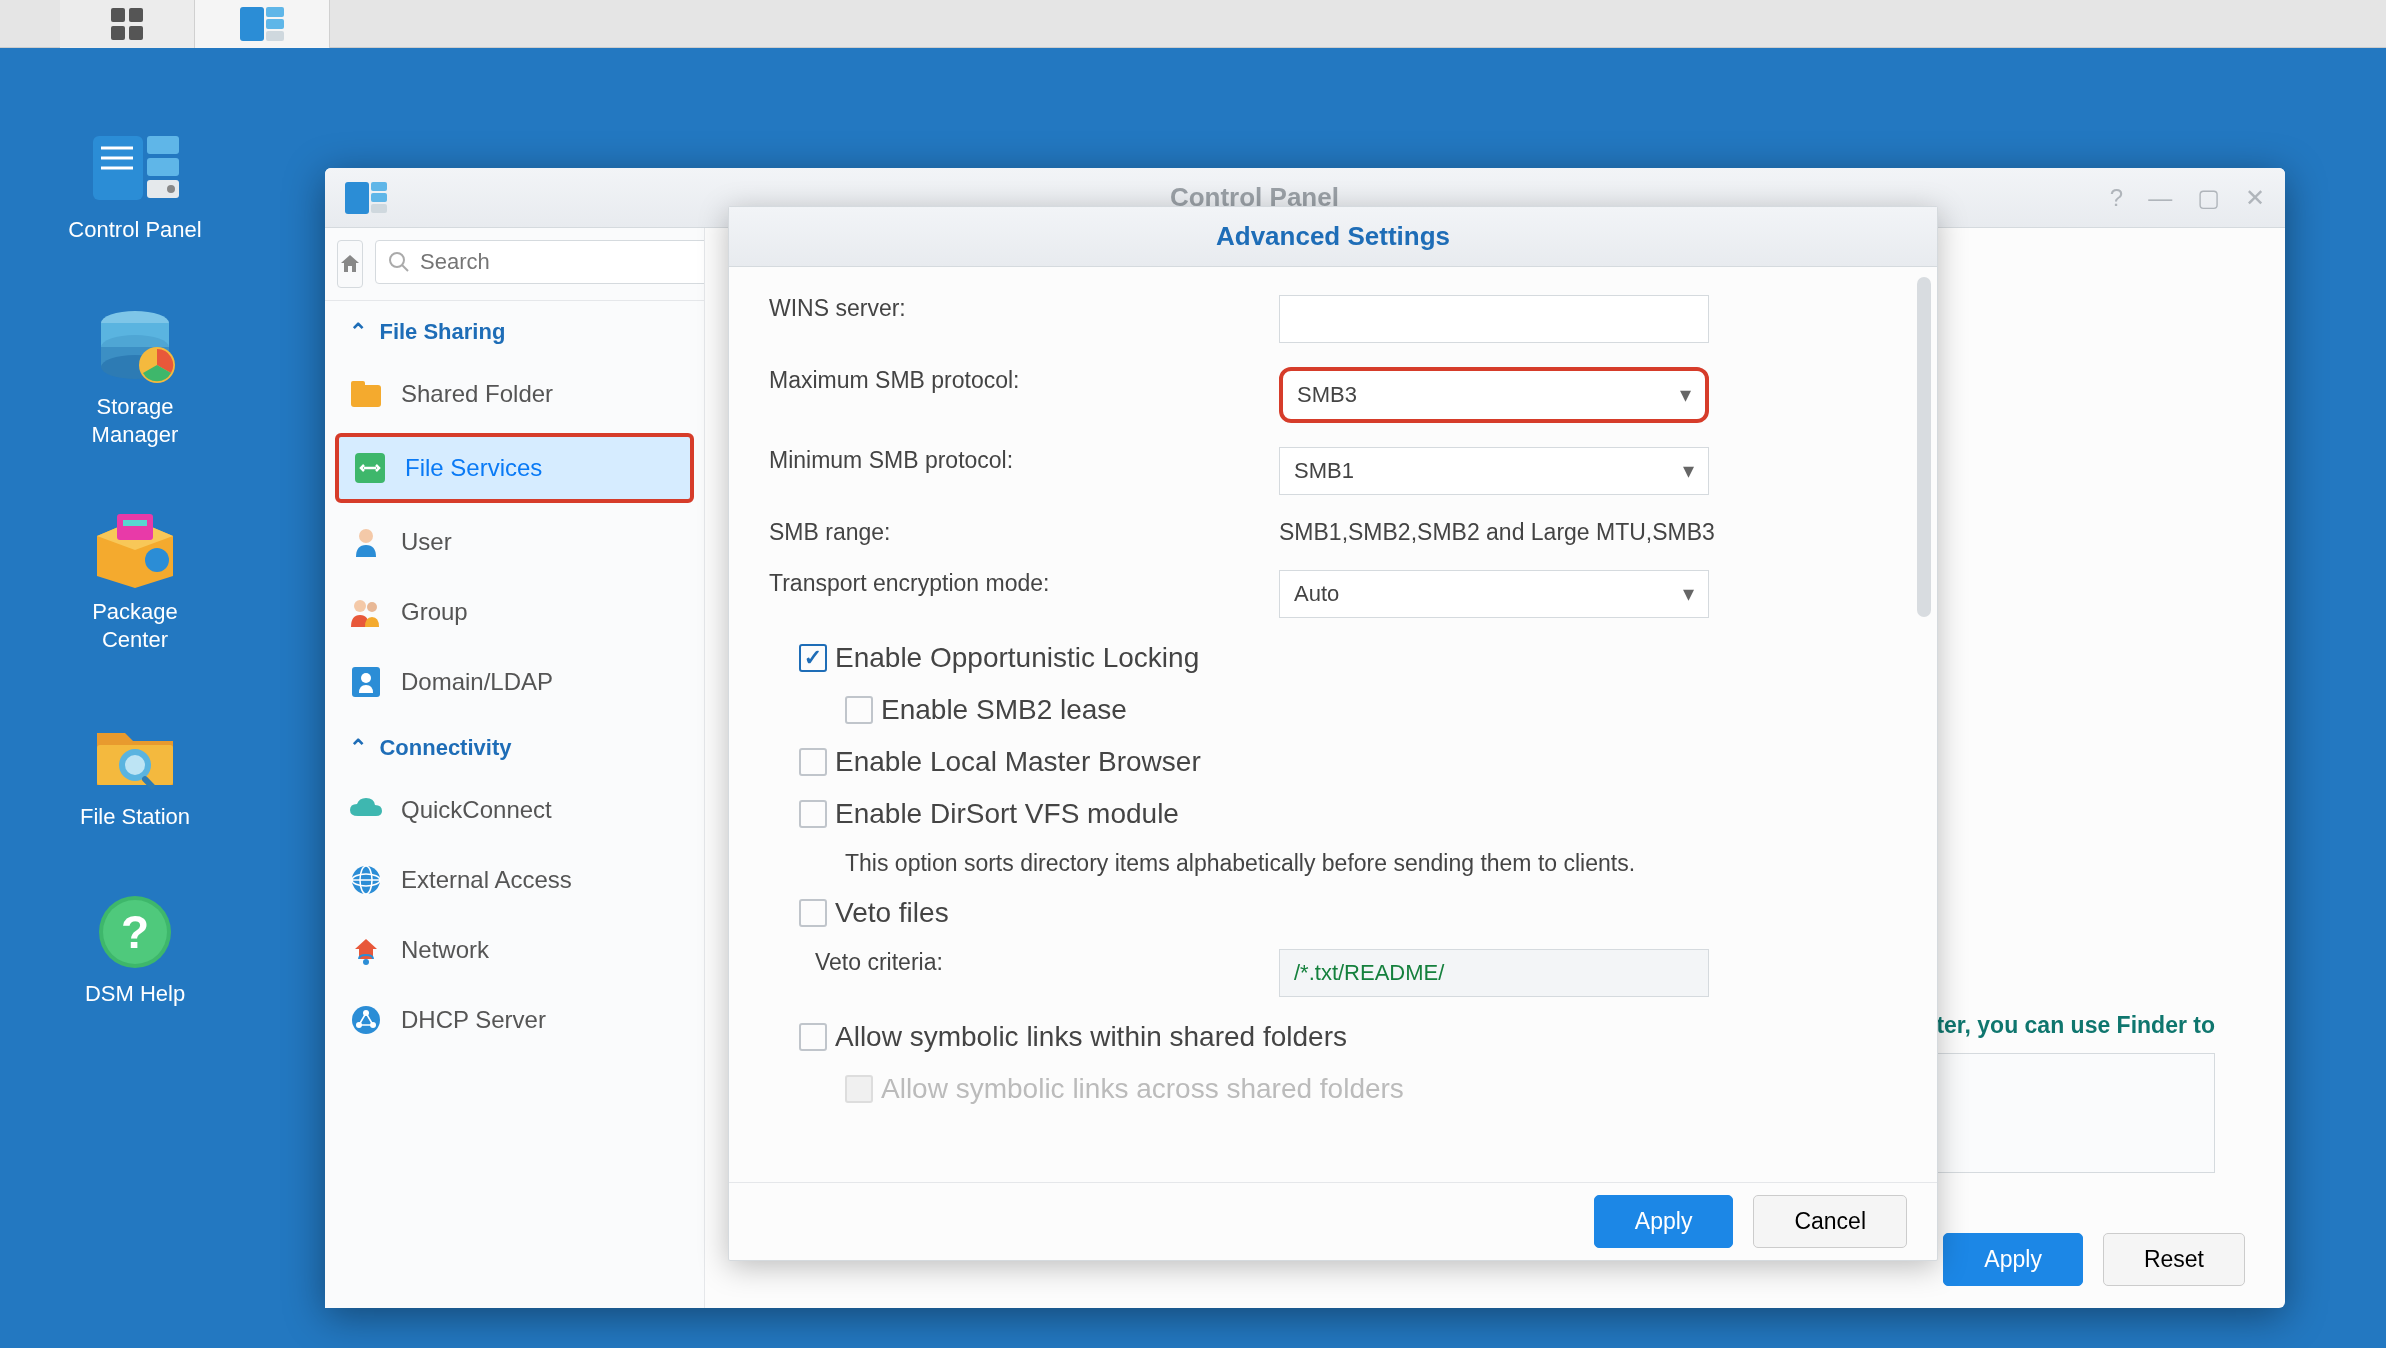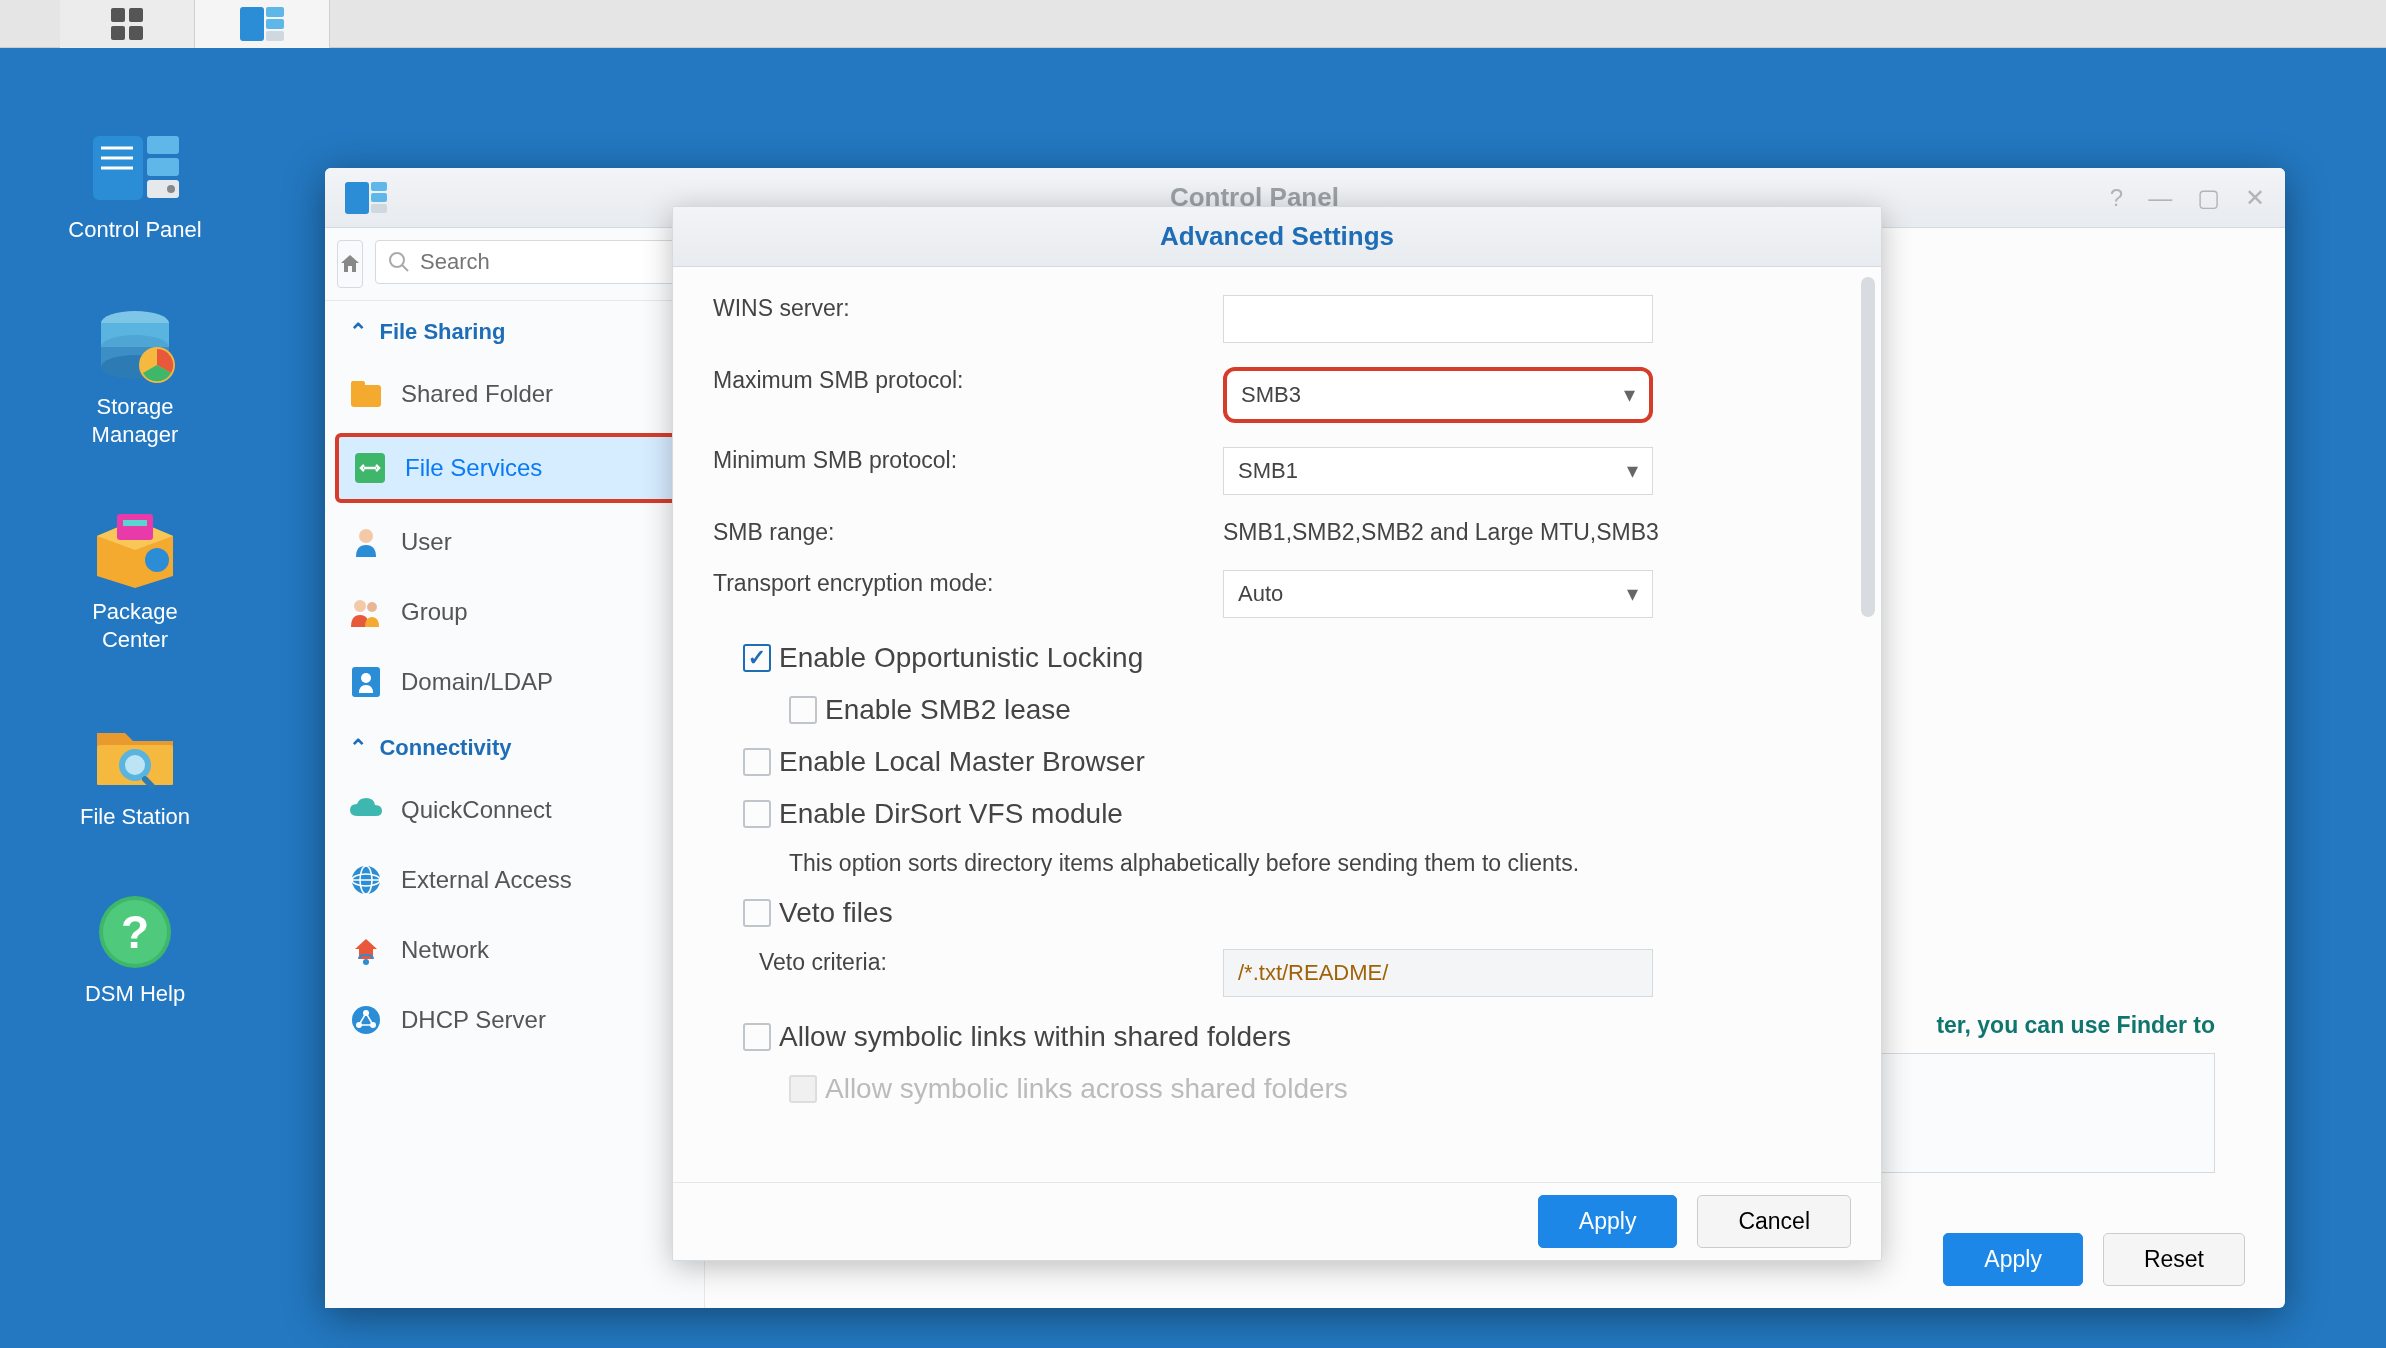--- a/index.html
+++ b/index.html
@@ -44,21 +44,21 @@
 .main-content { flex: 1; position: relative; padding: 30px 40px; overflow: hidden; }
 .main-hint { position: absolute; right: 70px; top: 784px; color: #0f766e; font-size: 23px; font-weight: bold; }
 .main-textarea { position: absolute; left: 730px; top: 825px; right: 70px; height: 120px; border: 1px solid #d5dade; background: #fafbfc; }
 .main-text-marker { position: absolute; right: 120px; top: 832px; color: #555; font-size: 23px; }
 
 .main-footer { position: absolute; bottom: 22px; right: 40px; display: flex; gap: 20px; }
 .btn { padding: 12px 40px; font-size: 23px; border-radius: 5px; border: 1px solid #ccc; cursor: pointer; background: #f5f5f5; }
 .btn.primary { background: #1c87e6; color: white; border-color: #1c87e6; }
 
 
-.modal { position: absolute; left: 672px; top: 158px; width: 1210px; height: 1055px; background: #fcfcfc; border: 1px solid #d5dade; box-shadow: 0 6px 30px rgba(0,0,0,0.25); display: flex; flex-direction: column; border-radius: 2px; }
+.modal { position: absolute; left: 728px; top: 158px; width: 1210px; height: 1055px; background: #fcfcfc; border: 1px solid #d5dade; box-shadow: 0 6px 30px rgba(0,0,0,0.25); display: flex; flex-direction: column; border-radius: 2px; }
 .modal-header { height: 60px; background: linear-gradient(#f2f4f7, #e8ebef); display: flex; align-items: center; justify-content: center; color: #1e6db7; font-weight: 700; font-size: 26px; border-bottom: 1px solid #d5dade; }
 .modal-body { flex: 1; padding: 28px 40px 0 40px; overflow-y: auto; position: relative; }
 .form-row { display: flex; margin-bottom: 24px; font-size: 23px; color: #444; }
 .form-row .label { width: 510px; }
 .form-row .value-static { color: #444; }
 .text-input, .select { width: 430px; height: 48px; border: 1px solid #d5dade; border-radius: 0; padding: 0 14px; font-size: 22px; background: white; display: flex; align-items: center; justify-content: space-between; cursor: pointer; }
 .text-input { cursor: text; }
 .select .caret { color: #666; }
 .select.highlight { border: 4px solid #d63c2a; border-radius: 12px; height: 56px; }
 
@@ -374,21 +374,21 @@
         <span>Enable DirSort VFS module</span>
       </div>
       <div class="help-text">This option sorts directory items alphabetically before sending them to clients.</div>
       <div class="check-row indent1">
         <div class="checkbox"></div>
         <span>Veto files</span>
       </div>
       <div class="form-row" style="padding-left:46px;">
         <div class="label" style="width:464px;">Veto criteria:</div>
         <div class="text-input readonly">
-            <span style="color:#a16207;">/*.txt/README/</span>
+            <span style="color:#15803d;">/*.txt/README/</span>
           </div>
       </div>
       <div class="check-row indent1">
         <div class="checkbox"></div>
         <span>Allow symbolic links within shared folders</span>
       </div>
       <div class="check-row indent2">
         <div class="checkbox disabled"></div>
         <span class="disabled-label">Allow symbolic links across shared folders</span>
       </div>

